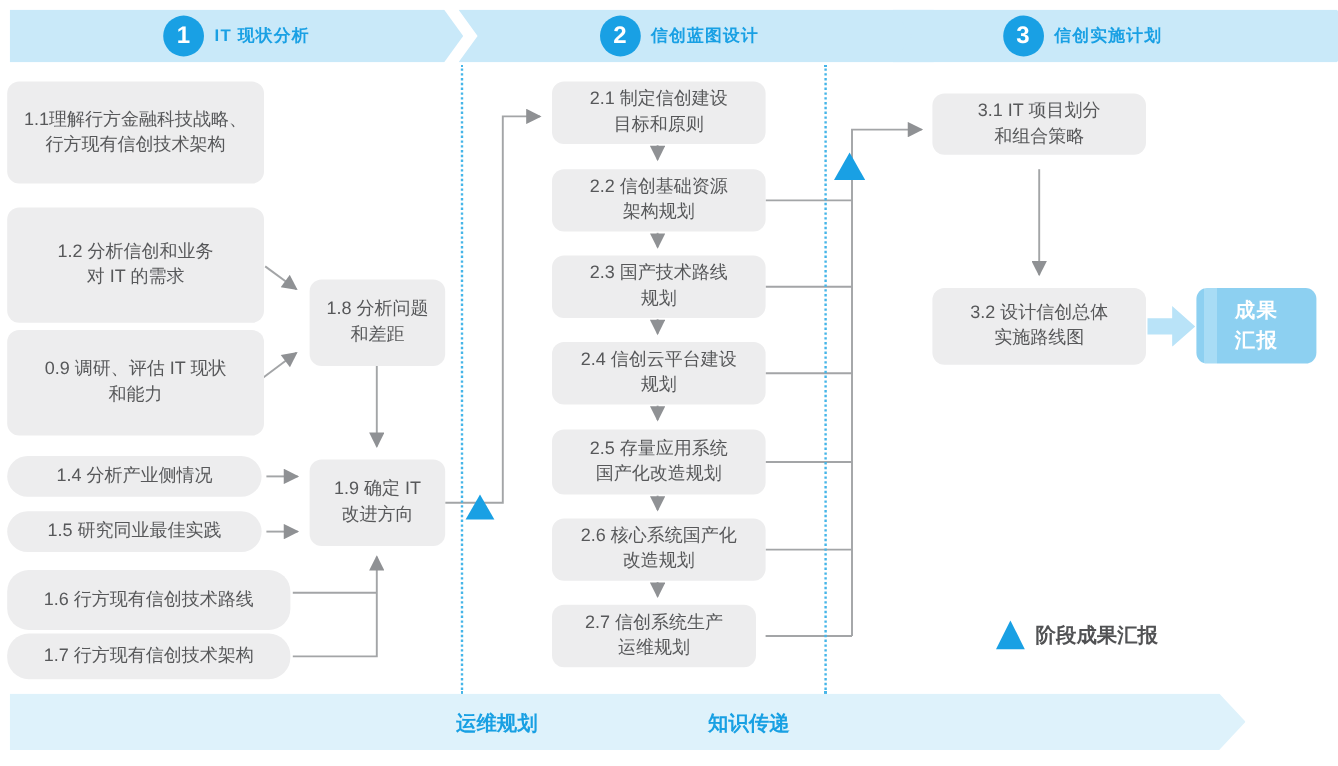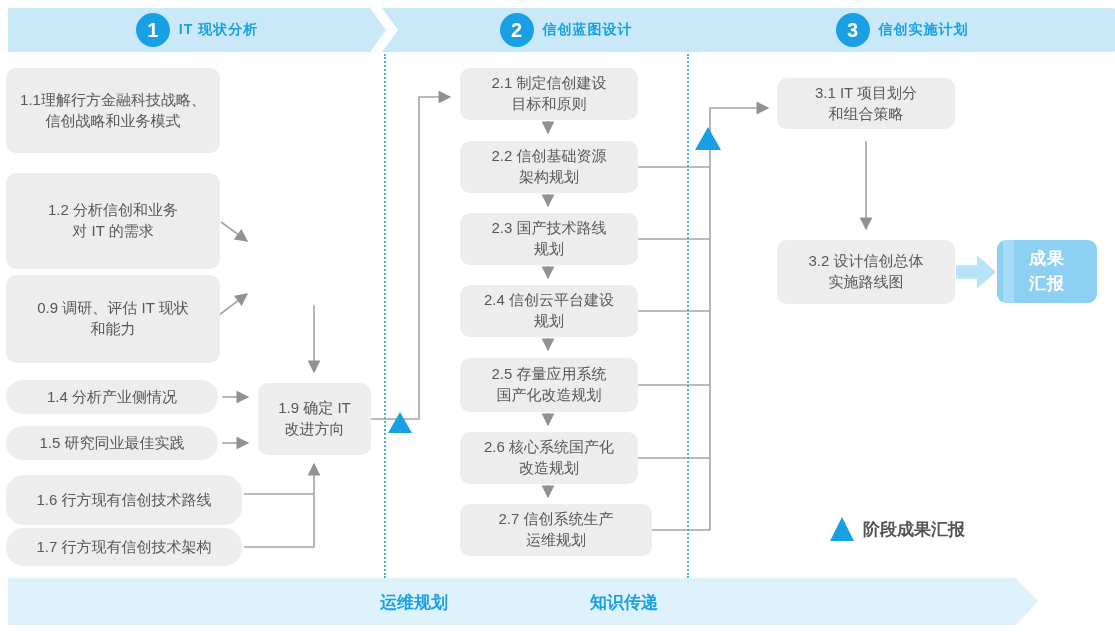--- a/index.html
+++ b/index.html
@@ -108,45 +108,47 @@
   </div>
   <div class="banner notch-point" style="left:744px;width:316px;padding-right:70px;">
     <span class="ph-circle">3</span>
     <span class="ph-title">信创实施计划</span>
   </div>
 
   <div class="dotline" style="left:384px;"></div>
   <div class="dotline" style="left:687px;"></div>
 
   <div class="gbox" style="left:6px;top:68px;width:214px;height:85px;">1.1理解行方金融科技战略、
-信创战略和业务模式</div>
+行方现有信创技术架构</div>
   <div class="gbox" style="left:6px;top:173px;width:214px;height:96px;">1.2 分析信创和业务
 对 IT 的需求</div>
   <div class="gbox" style="left:6px;top:275px;width:214px;height:88px;">0.9 调研、评估 IT 现状
 和能力</div>
   <div class="gbox pill" style="left:6px;top:380px;width:212px;height:34px;">1.4 分析产业侧情况</div>
   <div class="gbox pill" style="left:6px;top:426px;width:212px;height:34px;">1.5 研究同业最佳实践</div>
   <div class="gbox pill" style="left:6px;top:475px;width:236px;height:50px;">1.6 行方现有信创技术路线</div>
   <div class="gbox pill" style="left:6px;top:528px;width:236px;height:38px;">1.7 行方现有信创技术架构</div>
+  <div class="gbox" style="left:258px;top:233px;width:113px;height:72px;">1.8 分析问题
+和差距</div>
   <div class="gbox" style="left:258px;top:383px;width:113px;height:72px;">1.9 确定 IT
 改进方向</div>
 
   <div class="gbox" style="left:460px;top:68px;width:178px;height:52px;">2.1 制定信创建设
 目标和原则</div>
   <div class="gbox" style="left:460px;top:141px;width:178px;height:52px;">2.2 信创基础资源
 架构规划</div>
   <div class="gbox" style="left:460px;top:213px;width:178px;height:52px;">2.3 国产技术路线
 规划</div>
   <div class="gbox" style="left:460px;top:285px;width:178px;height:52px;">2.4 信创云平台建设
 规划</div>
   <div class="gbox" style="left:460px;top:358px;width:178px;height:54px;">2.5 存量应用系统
 国产化改造规划</div>
   <div class="gbox" style="left:460px;top:432px;width:178px;height:52px;">2.6 核心系统国产化
 改造规划</div>
-  <div class="gbox" style="left:460px;top:504px;width:192px;height:52px;">2.7 信创系统生产
+  <div class="gbox" style="left:460px;top:504px;width:170px;height:52px;">2.7 信创系统生产
 运维规划</div>
 
   <div class="gbox" style="left:777px;top:78px;width:178px;height:51px;">3.1 IT 项目划分
 和组合策略</div>
   <div class="gbox" style="left:777px;top:240px;width:178px;height:64px;">3.2 设计信创总体
 实施路线图</div>
 
   <div class="block-arrow" style="left:956px;top:255px;width:40px;height:34px;"></div>
   <div class="result" style="left:997px;top:240px;width:100px;height:63px;">成果
 汇报</div>

